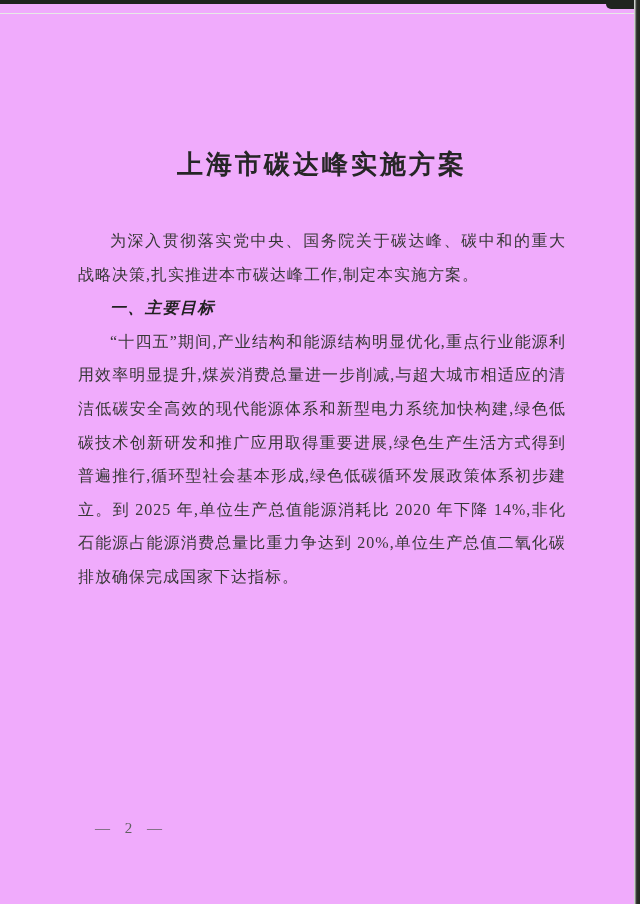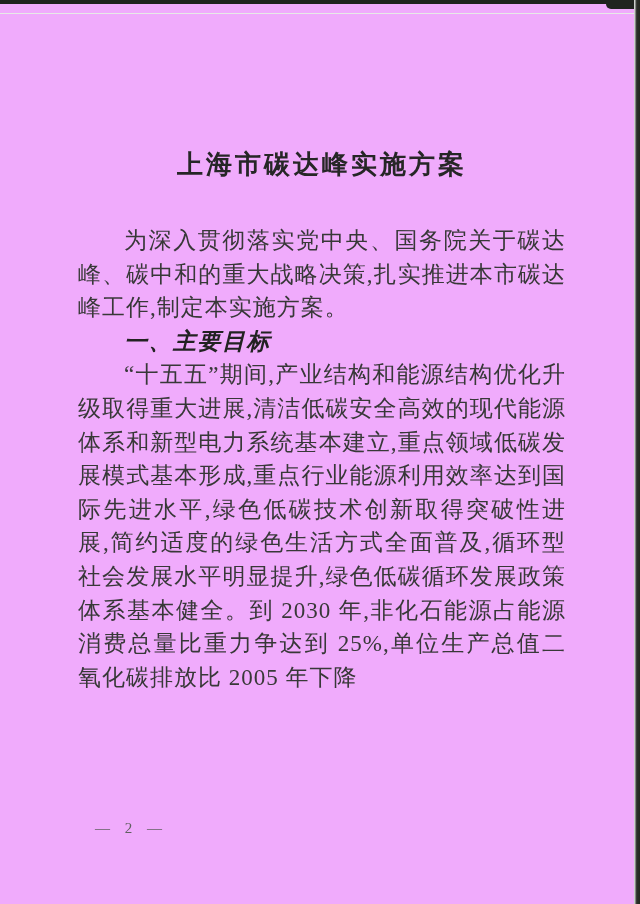--- a/index.html
+++ b/index.html
@@ -52,21 +52,21 @@
   .doc-title {
     font-size: 26px;
     line-height: 34px;
     font-weight: bold;
     letter-spacing: 3px;
     text-align: center;
     color: #262626;
     margin: 0 0 42px 0;
   }
   .body-text {
-    font-size: 23px;
+    font-size: 16px;
     line-height: 33.6px;
     letter-spacing: 1px;
     text-align: justify;
     text-justify: inter-ideograph;
   }
   .body-text p {
     margin: 0;
     text-indent: 2em;
   }
   .section-heading {
@@ -99,20 +99,20 @@
   <div class="edge-right"></div>
 
   <div class="content">
     <h1 class="doc-title">上海市碳达峰实施方案</h1>
 
     <div class="body-text">
       <p>为深入贯彻落实党中央、国务院关于碳达峰、碳中和的重大战略决策,扎实推进本市碳达峰工作,制定本实施方案。</p>
 
       <p class="section-heading">一、主要目标</p>
 
+      <p>“十四五”期间,产业结构和能源结构明显优化,重点行业能源利用效率明显提升,煤炭消费总量进一步削减,与超大城市相适应的清洁低碳安全高效的现代能源体系和新型电力系统加快构建,绿色低碳技术创新研发和推广应用取得重要进展,绿色生产生活方式得到普遍推行,循环型社会基本形成,绿色低碳循环发展政策体系初步建立。到 2025 年,单位生产总值能源消耗比 2020 年下降 14%,非化石能源占能源消费总量比重力争达到 20%,单位生产总值二氧化碳排放确保完成国家下达指标。</p>
 
-      <p>“十五五”期间,产业结构和能源结构优化升级取得重大进展,清洁低碳安全高效的现代能源体系和新型电力系统基本建立,重点领域低碳发展模式基本形成,重点行业能源利用效率达到国际先进水平,绿色低碳技术创新取得突破性进展,简约适度的绿色生活方式全面普及,循环型社会发展水平明显提升,绿色低碳循环发展政策体系基本健全。到 2030 年,非化石能源占能源消费总量比重力争达到 25%,单位生产总值二氧化碳排放比 2005 年下降</p>
     </div>
   </div>
 
   <div class="page-number">— 2 —</div>
 
 </div>
 
 </body></html>

